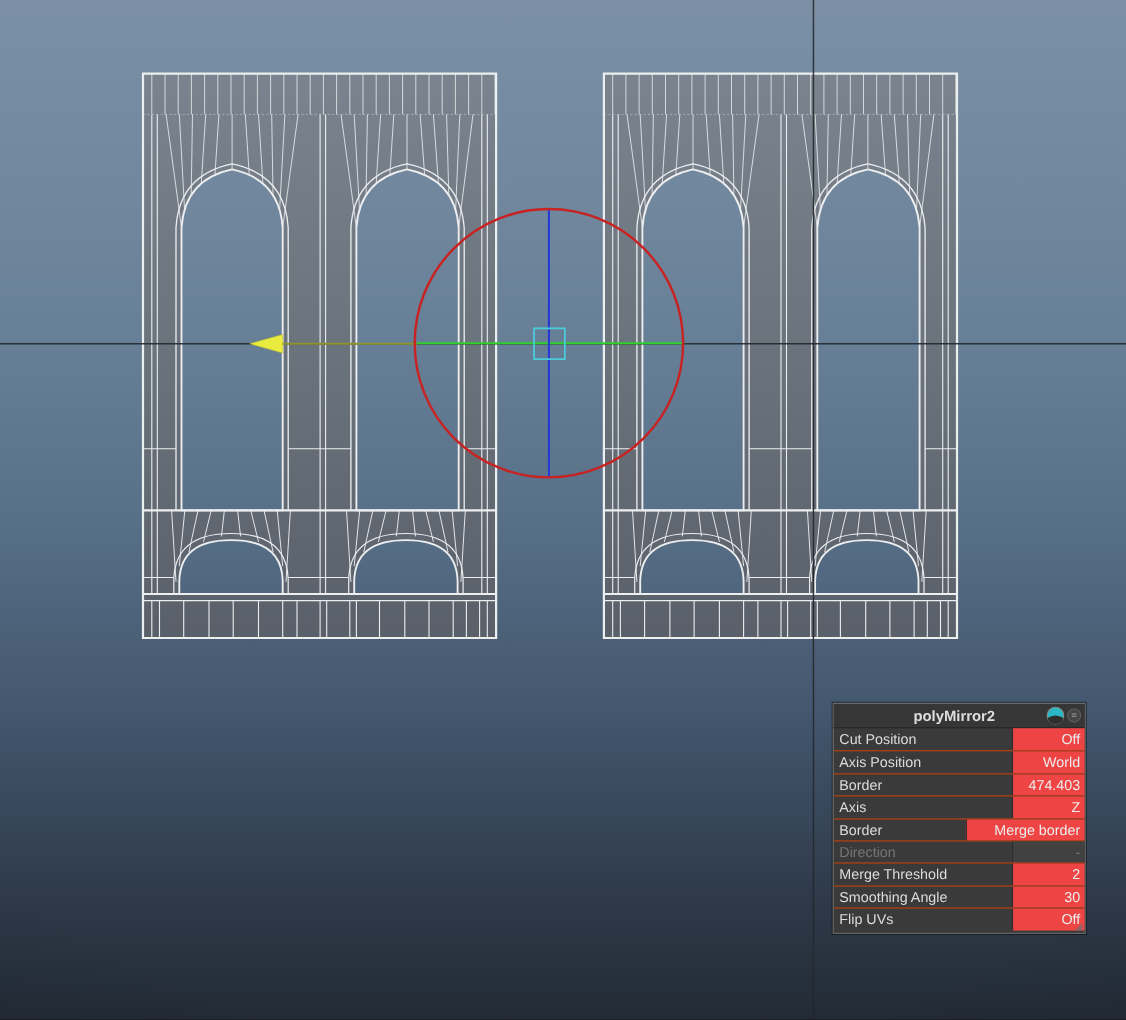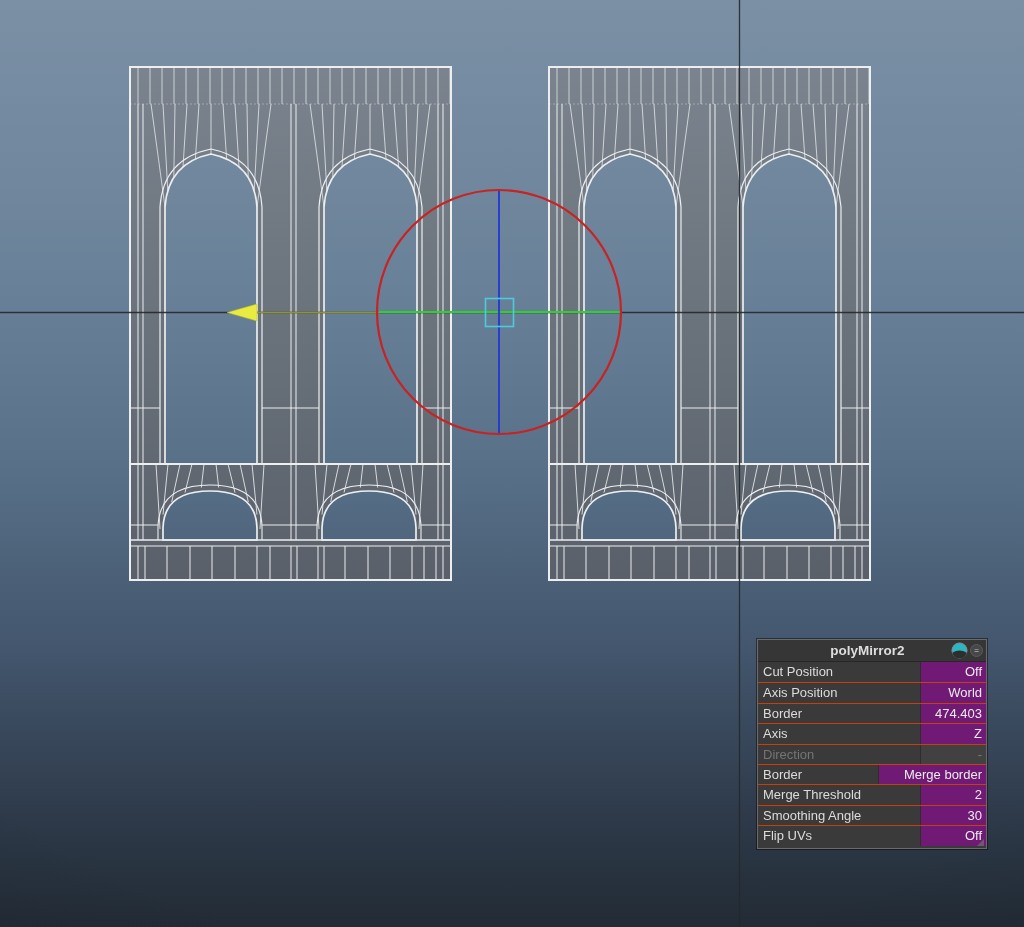--- a/index.html
+++ b/index.html
@@ -29,21 +29,21 @@
   .ive-icons{display:flex;align-items:center;gap:2px;padding-right:3px;}
   .menu-btn{
     width:13px;height:13px;border-radius:50%;background:#474747;border:1px solid #5c5c5c;
     color:#9a9a9a;font-size:8px;line-height:12px;text-align:center;box-sizing:border-box;
   }
   .ive-rows{display:flex;flex-direction:column;}
   .ive-row{display:flex;align-items:stretch;height:20.4px;border-top:1px solid #c2410c;box-sizing:border-box;}
   .ive-row:first-child{border-top:none;}
   .ive-label{flex:1;padding-left:5px;line-height:19.5px;white-space:nowrap;overflow:hidden;color:#dcdcdc;}
   .ive-value{
-    width:66px;background:#701a75;border-left:1px solid #2d2d2d;box-sizing:border-box;
+    width:66px;background:#ef4444;border-left:1px solid #2d2d2d;box-sizing:border-box;
     text-align:right;padding-right:4px;line-height:19.5px;color:#ececec;white-space:nowrap;
   }
   .ive-row.wide .ive-value{width:108px;}
   .ive-row.disabled .ive-label{color:#757575;}
   .ive-row.disabled .ive-value{background:#414141;color:#7a7a7a;}
   .ive-resize{
     position:absolute;right:2px;bottom:2px;width:0;height:0;opacity:.75;
     border-left:7px solid transparent;border-bottom:7px solid #6f6f6f;
   }
 </style>
@@ -154,27 +154,27 @@
           <div class="ive-value">World</div>
         </div>
         <div class="ive-row">
           <div class="ive-label">Border</div>
           <div class="ive-value">474.403</div>
         </div>
         <div class="ive-row">
           <div class="ive-label">Axis</div>
           <div class="ive-value">Z</div>
         </div>
+        <div class="ive-row wide">
+          <div class="ive-label">Border</div>
+          <div class="ive-value">Merge border</div>
+        </div>
         <div class="ive-row disabled">
           <div class="ive-label">Direction</div>
           <div class="ive-value">-</div>
-        </div>
-        <div class="ive-row wide">
-          <div class="ive-label">Border</div>
-          <div class="ive-value">Merge border</div>
         </div>
         <div class="ive-row">
           <div class="ive-label">Merge Threshold</div>
           <div class="ive-value">2</div>
         </div>
         <div class="ive-row">
           <div class="ive-label">Smoothing Angle</div>
           <div class="ive-value">30</div>
         </div>
         <div class="ive-row">

